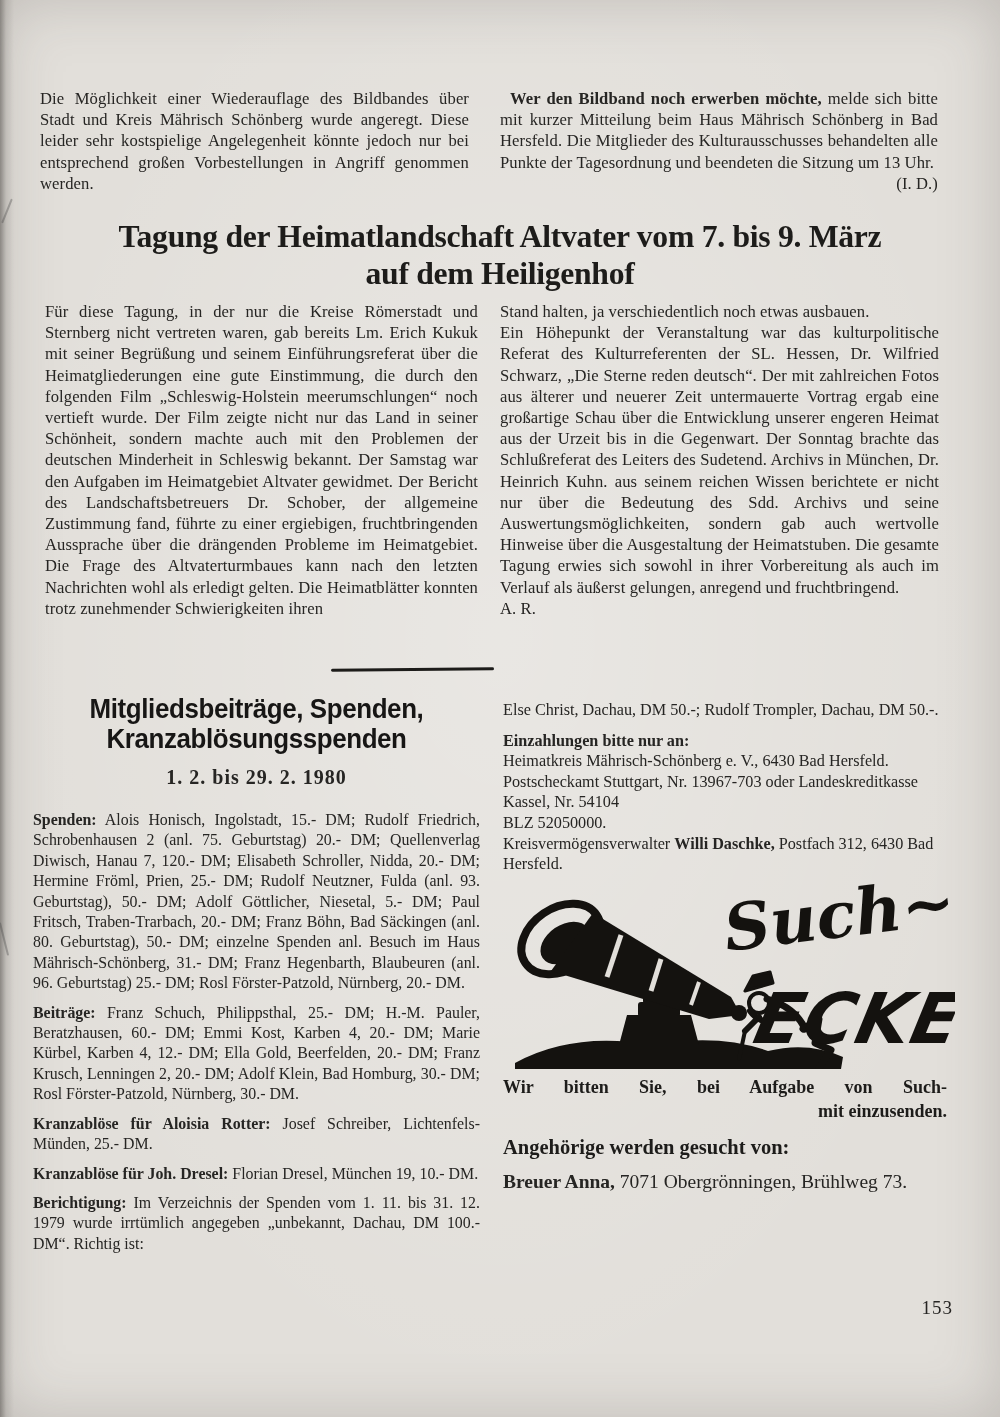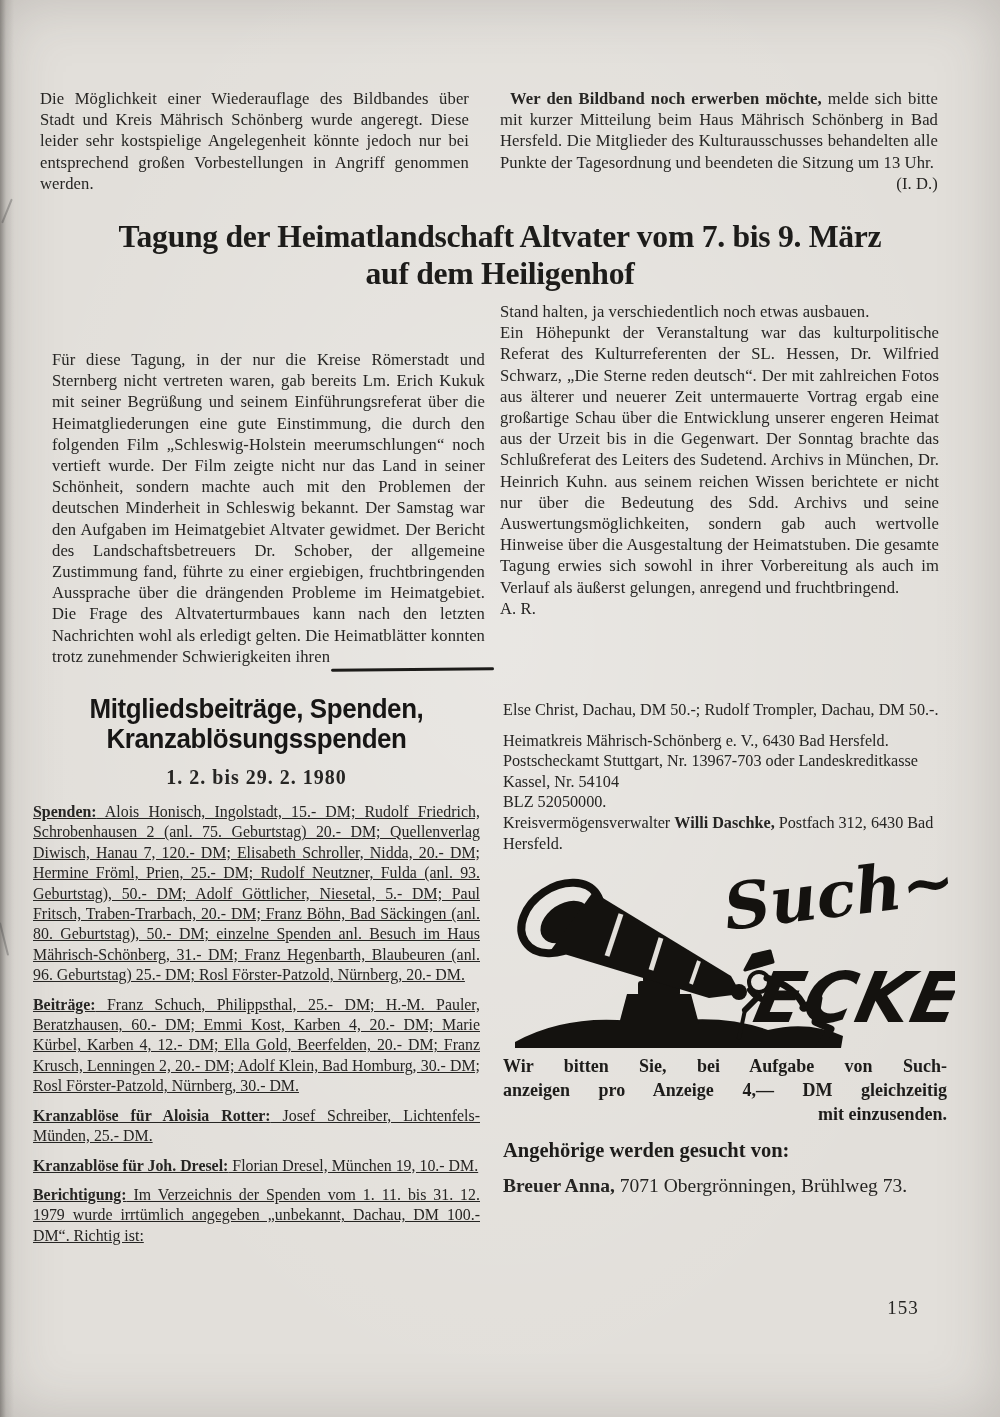--- a/index.html
+++ b/index.html
@@ -22,29 +22,29 @@
     font-size:32px;line-height:37px;text-align:center;letter-spacing:-.3px;
     color:#1d1c1a;transform:scaleX(.99);
   }
   .divider{background:#1d1c1a;transform:rotate(-.5deg);border-radius:2px;}
   .don-head{
     font-family:"Liberation Sans", sans-serif;font-weight:bold;
     font-size:27px;line-height:30px;text-align:center;letter-spacing:-.4px;
     color:#171615;transform:scaleX(.96);
   }
   .don-period{font-weight:bold;font-size:20px;text-align:center;margin-top:12px;letter-spacing:1px;}
-  .don-col p{margin:0 0 9px;font-size:15.9px;line-height:20.4px;text-align:justify;text-decoration:underline;}
+  .don-col p{margin:8px 0 9px;font-size:15.9px;line-height:20.4px;text-align:justify;}
   .pay-col{font-size:16.2px;line-height:20.6px;}
   .pay-col .just{text-align:justify;}
   .notice{font-weight:bold;font-size:18px;line-height:24px;color:#1d1c1a;}
   .notice .jl{text-align:justify;text-align-last:justify;}
   .notice .cl{text-align:right;}
   .gesucht-head{font-weight:bold;font-size:20.5px;margin:14px 0 12px;color:#1d1c1a;}
   .entry{font-size:19.5px;line-height:26px;}
-  .page-num{font-size:19px;text-align:center;letter-spacing:1px;}
+  .page-num{font-size:19px;text-align:right;letter-spacing:1px;}
   .pencil{position:absolute;width:2px;height:26px;background:rgba(70,70,70,.35);border-radius:2px;}
   svg text{fill:#14120f;}
   .ill{display:block;}
 </style>
 </head>
 <body>
 
 <div class="page">
 
   <div class="pencil" style="left:6px;top:198px;transform:rotate(22deg);"></div>
@@ -58,21 +58,21 @@
     <span class="sig" style="float:none;"></span>
     <span class="b">Wer den Bildband noch erwerben möchte,</span><span> melde sich bitte mit kurzer Mitteilung beim Haus Mährisch Schönberg in Bad Hersfeld. Die Mitglieder des Kulturausschusses behandelten alle Punkte der Tagesordnung und beendeten die Sitzung um 13 Uhr.</span>
     <span class="sig">(I. D.)</span>
   </div>
 
   <div class="abs article-title" style="left:30px;top:218px;width:940px;">
     <div>Tagung der Heimatlandschaft Altvater vom 7. bis 9. März</div>
     <div>auf dem Heiligenhof</div>
   </div>
 
-  <div class="abs body-txt" style="left:52px;top:301px;width:433px;margin-top:48px;">
+  <div class="abs body-txt" style="left:45px;top:301px;width:433px;">
     <span>Für diese Tagung, in der nur die Kreise Römerstadt und Sternberg nicht vertreten waren, gab bereits Lm. Erich Kukuk mit seiner Begrüßung und seinem Einführungsreferat über die Heimatgliederungen eine gute Einstimmung, die durch den folgenden Film „Schleswig-Holstein meerumschlungen“ noch vertieft wurde. Der Film zeigte nicht nur das Land in seiner Schönheit, sondern machte auch mit den Problemen der deutschen Minderheit in Schleswig bekannt. Der Samstag war den Aufgaben im Heimatgebiet Altvater gewidmet. Der Bericht des Landschaftsbetreuers Dr. Schober, der allgemeine Zustimmung fand, führte zu einer ergiebigen, fruchtbringenden Aussprache über die drängenden Probleme im Heimatgebiet. Die Frage des Altvaterturmbaues kann nach den letzten Nachrichten wohl als erledigt gelten. Die Heimatblätter konnten trotz zunehmender Schwierigkeiten ihren</span>
   </div>
 
   <div class="abs body-txt" style="left:500px;top:301px;width:439px;">
     <div>Stand halten, ja verschiedentlich noch etwas ausbauen.</div>
     <div>Ein Höhepunkt der Veranstaltung war das kulturpolitische Referat des Kulturreferenten der SL. Hessen, Dr. Wilfried Schwarz, „Die Sterne reden deutsch“. Der mit zahlreichen Fotos aus älterer und neuerer Zeit untermauerte Vortrag ergab eine großartige Schau über die Entwicklung unserer engeren Heimat aus der Urzeit bis in die Gegenwart. Der Sonntag brachte das Schlußreferat des Leiters des Sudetend. Archivs in München, Dr. Heinrich Kuhn. aus seinem reichen Wissen berichtete er nicht nur über die Bedeutung des Sdd. Archivs und seine Auswertungsmöglichkeiten, sondern gab auch wertvolle Hinweise über die Ausgestaltung der Heimatstuben. Die gesamte Tagung erwies sich sowohl in ihrer Vorbereitung als auch im Verlauf als äußerst gelungen, anregend und fruchtbringend.</div>
     <div style="text-align:left;padding-right:22px;">A. R.</div>
   </div>
 
   <div class="abs divider" style="left:331px;top:668px;width:163px;height:3px;"></div>
@@ -88,20 +88,21 @@
     <p><span class="b">Beiträge:</span><span> Franz Schuch, Philippsthal, 25.- DM; H.-M. Pauler, Beratzhausen, 60.- DM; Emmi Kost, Karben 4, 20.- DM; Marie Kürbel, Karben 4, 12.- DM; Ella Gold, Beerfelden, 20.- DM; Franz Krusch, Lenningen 2, 20.- DM; Adolf Klein, Bad Homburg, 30.- DM; Rosl Förster-Patzold, Nürnberg, 30.- DM.</span></p>
     <p><span class="b">Kranzablöse für Aloisia Rotter:</span><span> Josef Schreiber, Lichtenfels-Münden, 25.- DM.</span></p>
     <p><span class="b">Kranzablöse für Joh. Dresel:</span><span> Florian Dresel, München 19, 10.- DM.</span></p>
     <p><span class="b">Berichtigung:</span><span> Im Verzeichnis der Spenden vom 1. 11. bis 31. 12. 1979 wurde irrtümlich angegeben „unbekannt, Dachau, DM 100.-DM“. Richtig ist:</span></p>
   </div>
 
   <div class="abs pay-col" style="left:503px;top:700px;width:444px;">
 
     <div class="just" style="margin-bottom:10px;">Else Christ, Dachau, DM 50.-; Rudolf Trompler, Dachau, DM 50.-.</div>
 
+    <div class="b">Einzahlungen bitte nur an:</div>
     <div>Heimatkreis Mährisch-Schönberg e. V., 6430 Bad Hersfeld.</div>
     <div>Postscheckamt Stuttgart, Nr. 13967-703 oder Landeskreditkasse Kassel, Nr. 54104</div>
     <div>BLZ 52050000.</div>
     <div><span>Kreisvermögensverwalter </span><span class="b">Willi Daschke,</span><span> Postfach 312, 6430 Bad Hersfeld.</span></div>
 
     <svg class="ill" width="452" height="186" viewBox="0 0 452 186" style="margin:8px 0 6px;">
 
       <path d="M12,180 Q70,148 150,162 Q215,150 265,168 Q305,158 340,174 L338,186 L12,186 Z" fill="#14120f"></path>
 
       <g fill="#14120f">
@@ -131,21 +132,20 @@
         <path d="M256,134 l-14,14" stroke-width="6"></path>
         <path d="M242,148 l-6,28" stroke-width="4"></path>
       </g>
 
       <text x="224" y="68" font-family="DejaVu Serif, serif" font-size="64" font-style="italic" font-weight="bold" transform="rotate(-7 224 68)">Such~</text>
       <text x="282" y="160" font-family="DejaVu Sans, sans-serif" font-size="70" font-weight="bold" font-style="italic" letter-spacing="1" transform="skewX(-12)">ECKE</text>
     </svg>
 
     <div class="notice">
       <div class="jl">Wir bitten Sie, bei Aufgabe von Such-</div>
-      <div class="jl">anzeigen pro Anzeige 4,— DM gleichzeitig</div>
       <div class="cl">mit einzusenden.</div>
     </div>
 
     <div class="gesucht-head">Angehörige werden gesucht von:</div>
 
     <div class="entry"><span class="b">Breuer Anna,</span><span> 7071 Obergrönningen, Brühlweg 73.</span></div>
   </div>
 
   <div class="abs page-num" style="left:853px;top:1297px;width:100px;">153</div>
 

